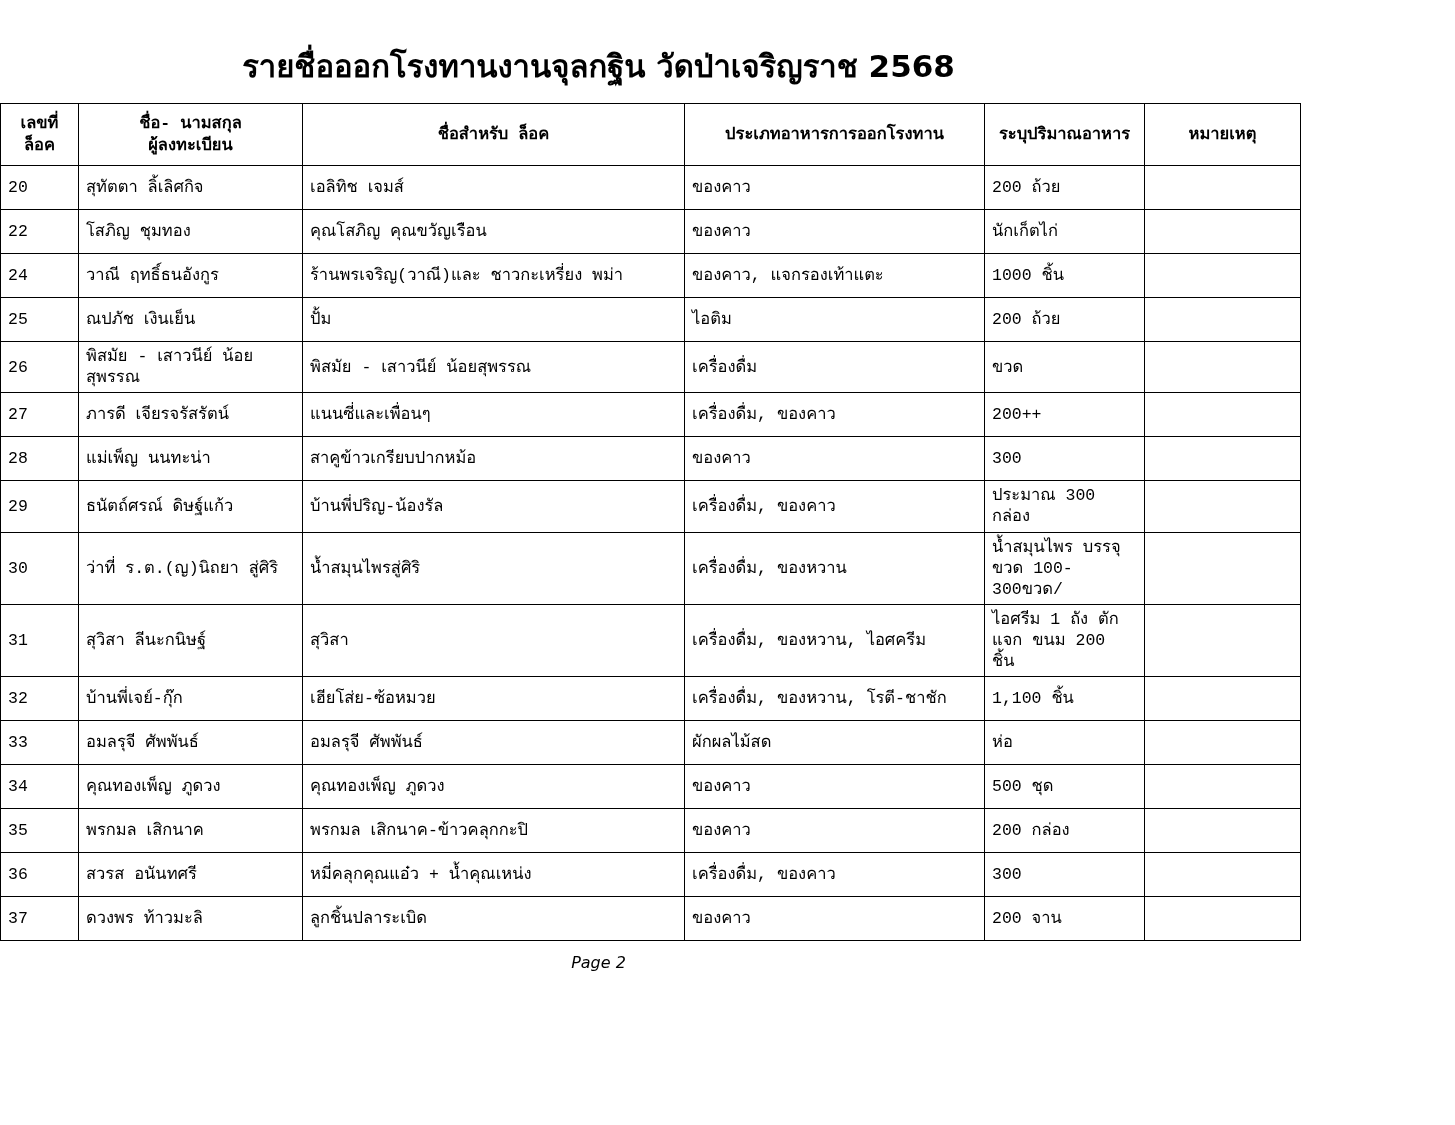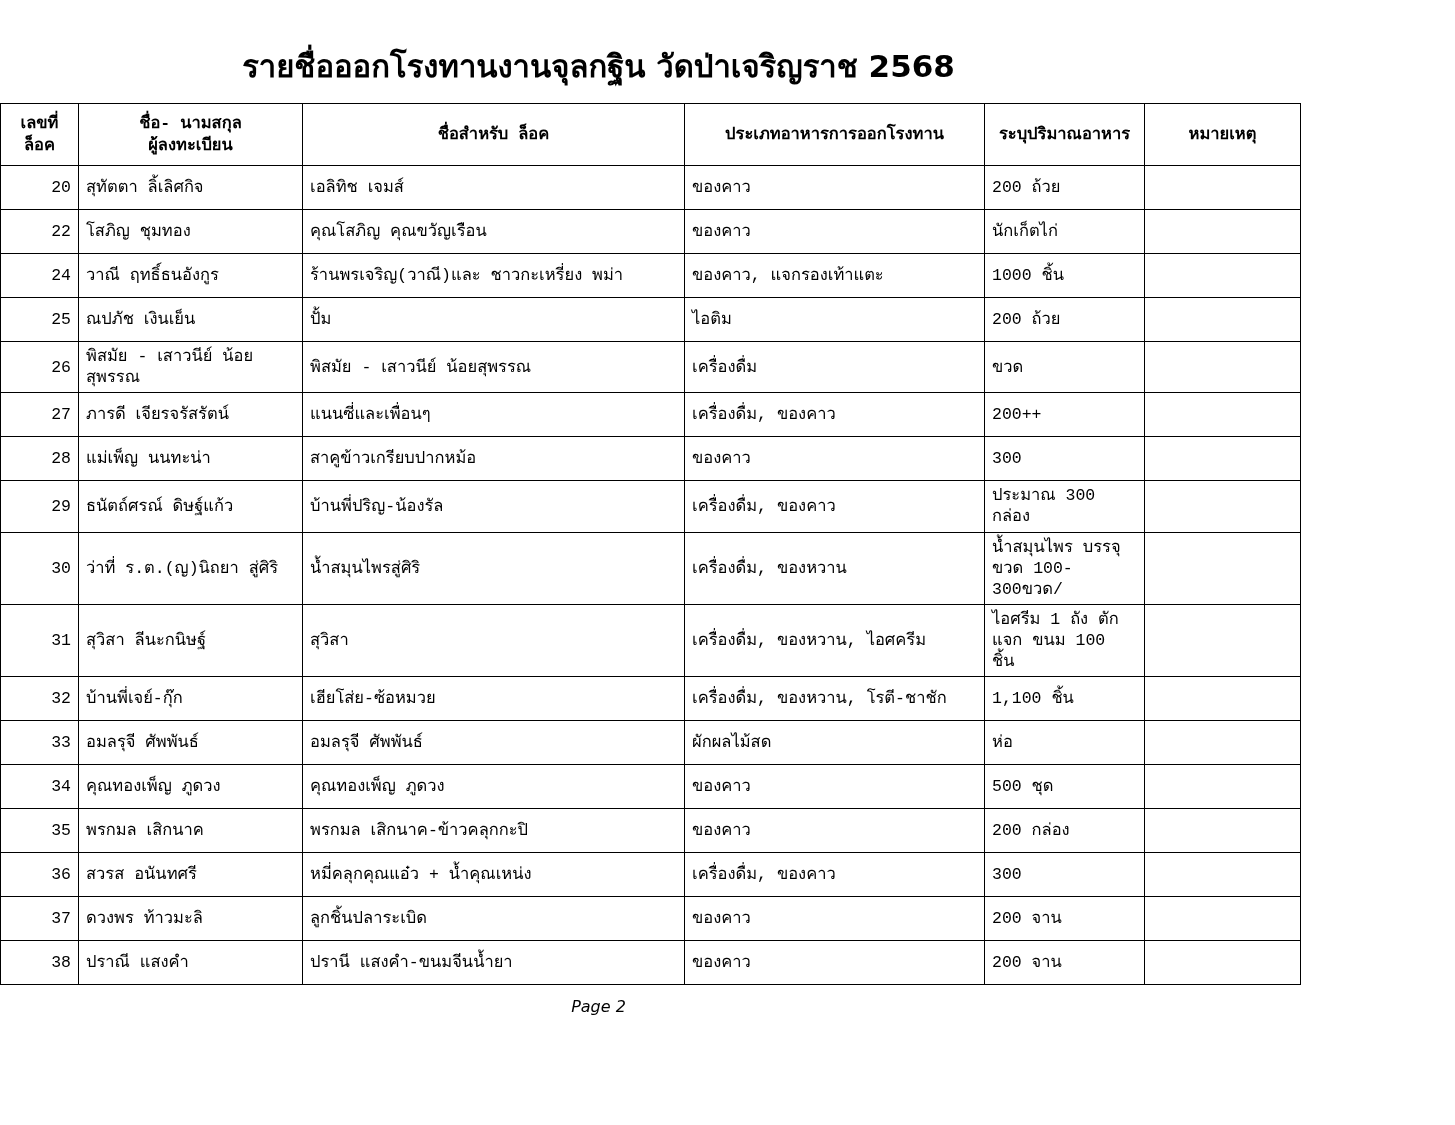--- a/index.html
+++ b/index.html
@@ -57,21 +57,21 @@
   }
   
   col.c-no     { width: 78px; }
   col.c-name   { width: 224px; }
   col.c-lock   { width: 382px; }
   col.c-type   { width: 300px; }
   col.c-qty    { width: 160px; }
   col.c-note   { width: 156px; }
 
   td.cell-no {
-    text-align: right;
+    text-align: left;
   }
   td.cell-name, td.cell-lock, td.cell-type, td.cell-qty, td.cell-note {
     text-align: left;
   }
   tbody tr { height: 44px; }
 
   .page-footer {
     text-align: center;
     font-size: 16px;
     padding-top: 12px;
@@ -183,21 +183,21 @@
         <td class="cell-lock">น้ำสมุนไพรสู่ศิริ</td>
         <td class="cell-type">เครื่องดื่ม, ของหวาน</td>
         <td class="cell-qty">น้ำสมุนไพร บรรจุขวด 100-300ขวด/</td>
         <td class="cell-note"></td>
       </tr>
       <tr>
         <td class="cell-no">31</td>
         <td class="cell-name">สุวิสา ลีนะกนิษฐ์</td>
         <td class="cell-lock">สุวิสา</td>
         <td class="cell-type">เครื่องดื่ม, ของหวาน, ไอศครีม</td>
-        <td class="cell-qty">ไอศรีม 1 ถัง ตัก แจก   ขนม 100 ชิ้น</td>
+        <td class="cell-qty">ไอศรีม 1 ถัง ตัก แจก   ขนม 200 ชิ้น</td>
         <td class="cell-note"></td>
       </tr>
       <tr>
         <td class="cell-no">32</td>
         <td class="cell-name">บ้านพี่เจย์-กุ๊ก</td>
         <td class="cell-lock">เฮียโส่ย-ซ้อหมวย</td>
         <td class="cell-type">เครื่องดื่ม, ของหวาน, โรตี-ชาชัก</td>
         <td class="cell-qty">1,100 ชิ้น</td>
         <td class="cell-note"></td>
       </tr>
@@ -234,26 +234,18 @@
         <td class="cell-note"></td>
       </tr>
       <tr>
         <td class="cell-no">37</td>
         <td class="cell-name">ดวงพร ท้าวมะลิ</td>
         <td class="cell-lock">ลูกชิ้นปลาระเบิด</td>
         <td class="cell-type">ของคาว</td>
         <td class="cell-qty">200 จาน</td>
         <td class="cell-note"></td>
       </tr>
-      <tr>
-        <td class="cell-no">38</td>
-        <td class="cell-name">ปราณี แสงคำ</td>
-        <td class="cell-lock">ปรานี แสงคำ-ขนมจีนน้ำยา</td>
-        <td class="cell-type">ของคาว</td>
-        <td class="cell-qty">200 จาน</td>
-        <td class="cell-note"></td>
-      </tr>
     </tbody>
   </table>
 
   <div class="page-footer">Page 2</div>
 
 </div>
 
 </body></html>

